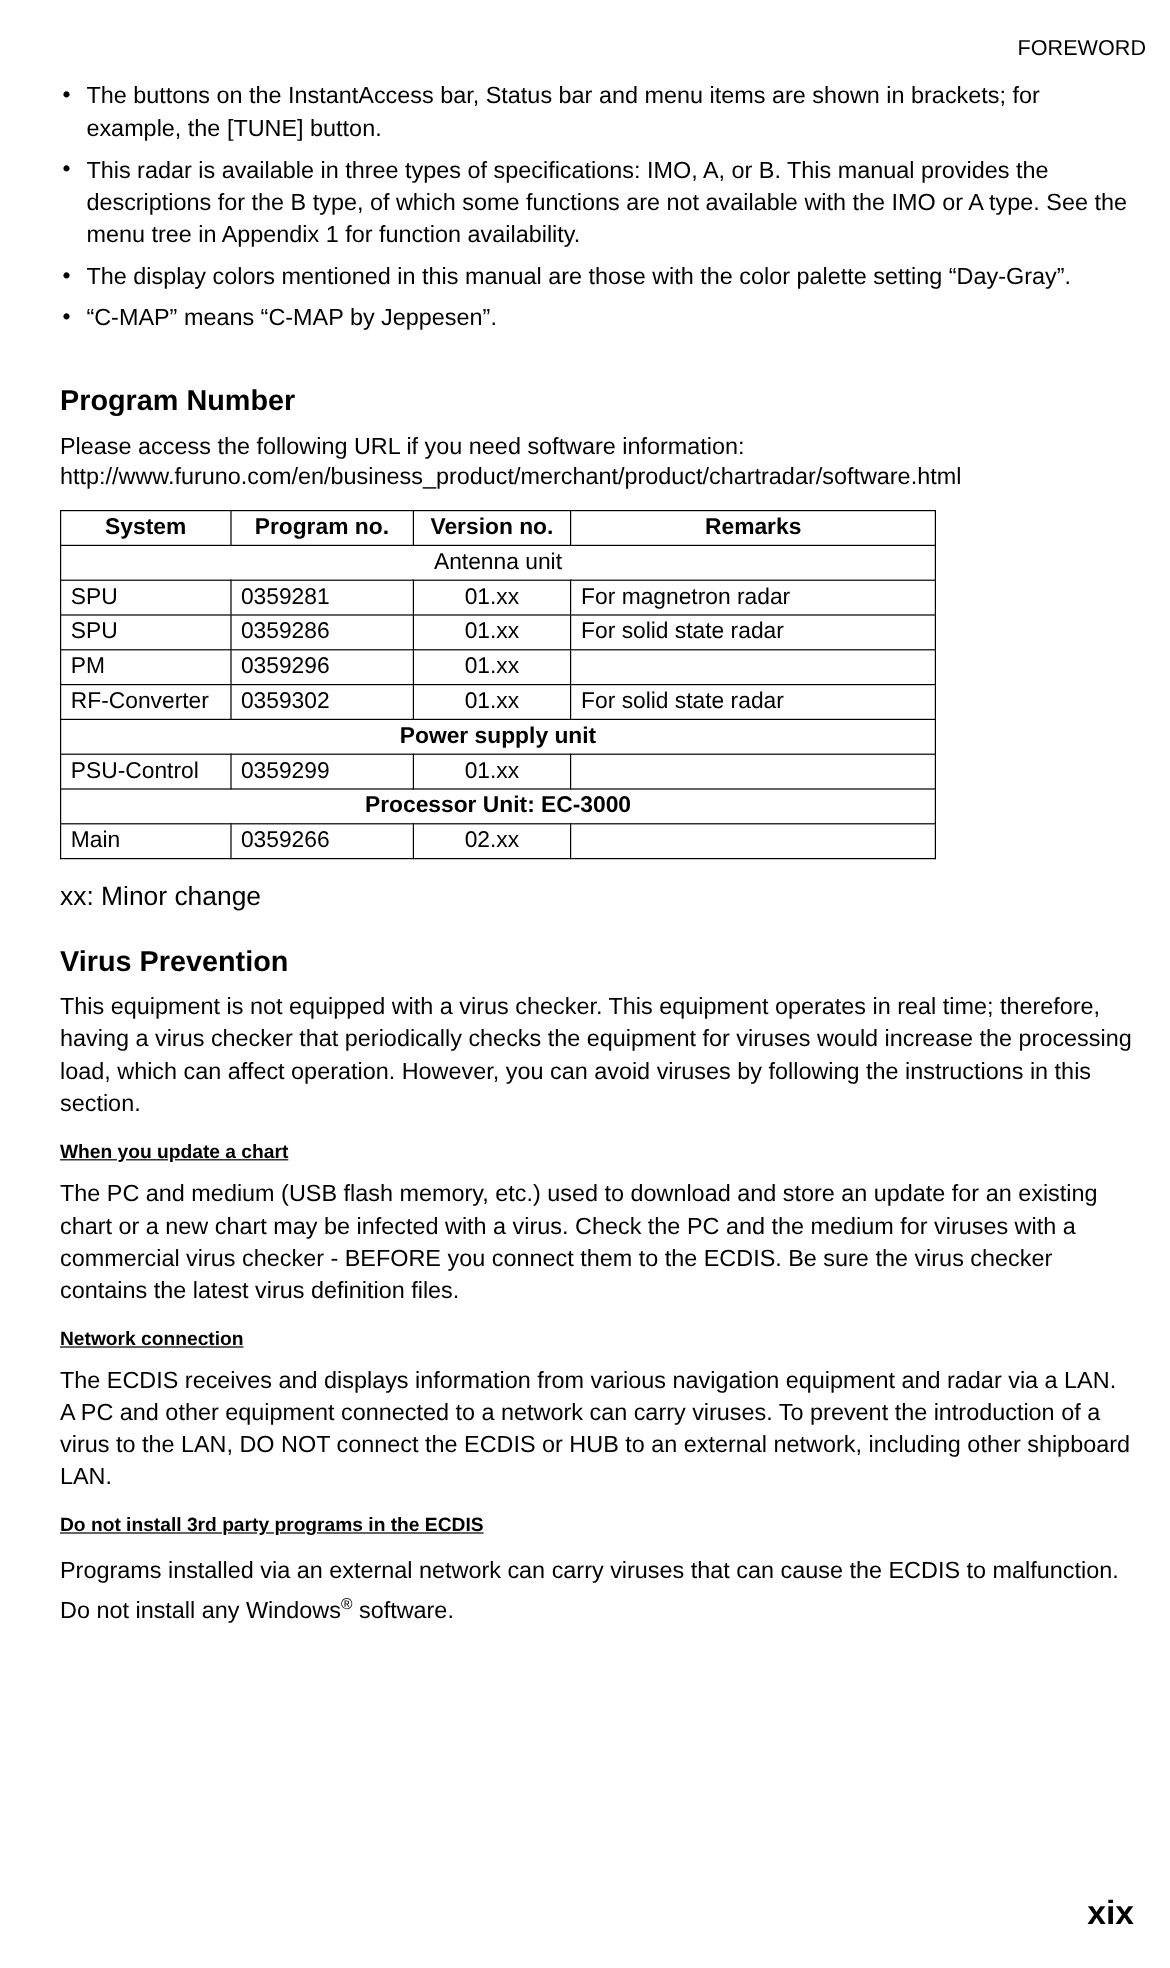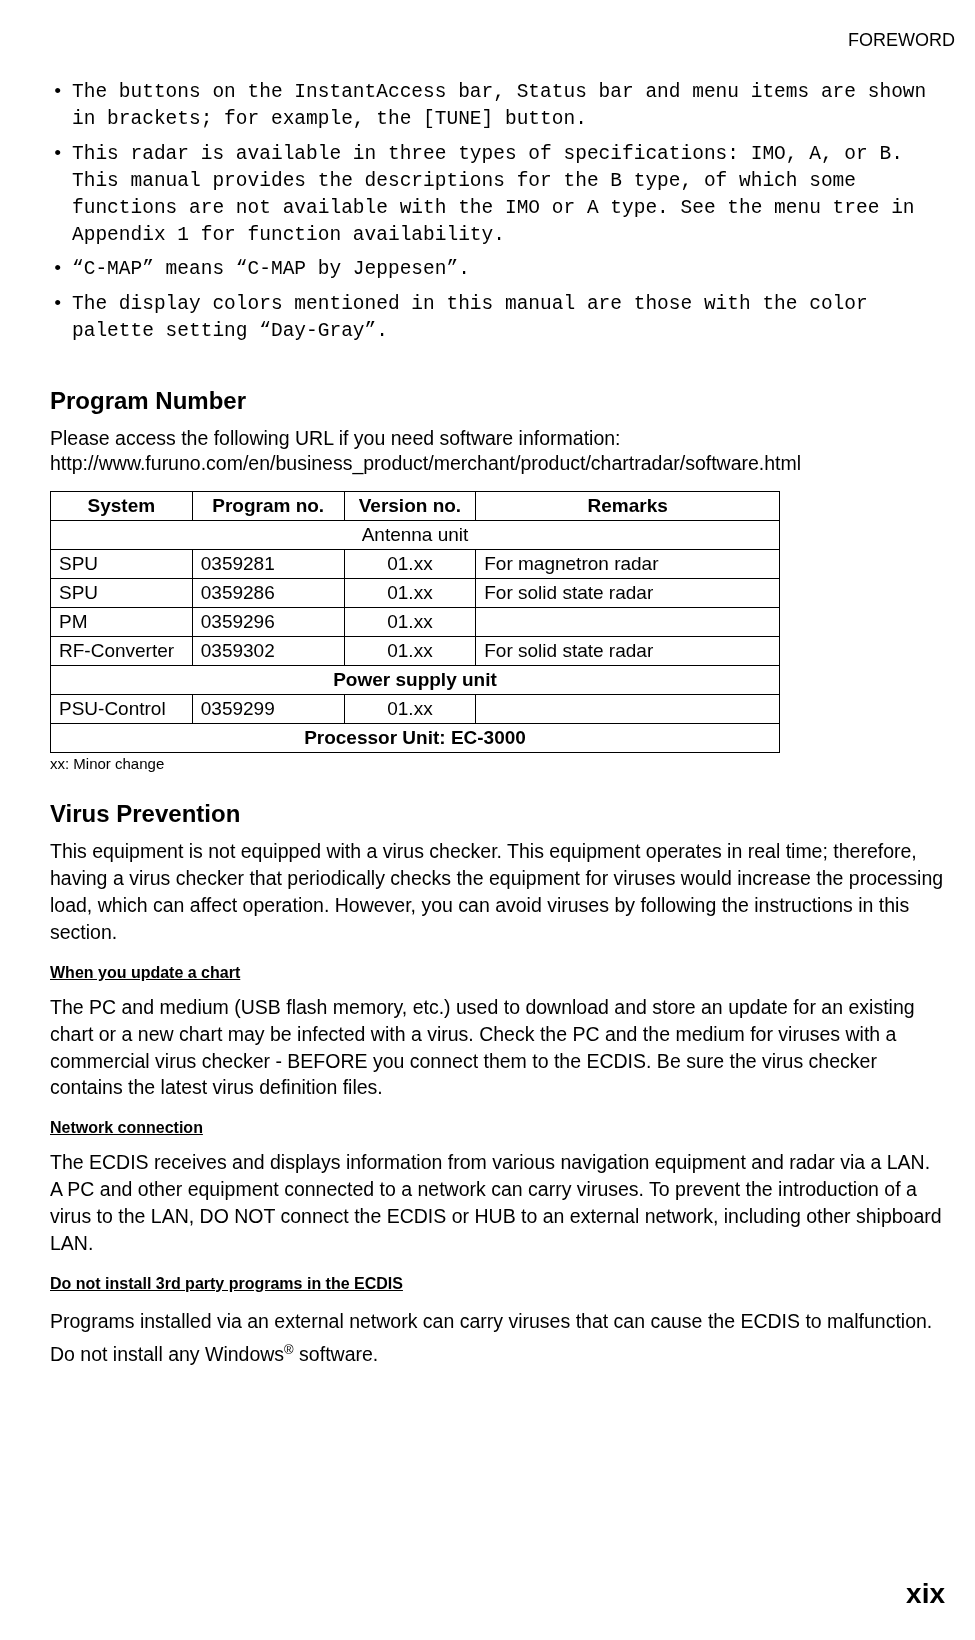--- a/index.html
+++ b/index.html
@@ -12,28 +12,27 @@
       width: 975px;
       height: 1640px;
       background: #fff;
       color: #000;
       padding: 30px 30px 30px 50px;
       position: relative;
     }
     .header-label {
       text-align: right;
       font-size: 18px;
-      margin-bottom: 28px;
+      margin-bottom: 16px;
       margin-right: -10px;
     }
     ul.bullets {
       list-style: none;
       padding: 0;
       margin: 0 0 42px 0;
-      font-family: Liberation Mono, monospace;
     }
     ul.bullets li {
       position: relative;
       padding-left: 22px;
       font-size: 19.5px;
       line-height: 1.38;
       margin-bottom: 8px;
     }
     ul.bullets li::before {
       content: "•";
@@ -80,22 +79,22 @@
     table.program-table .col-remark { width: 300px; text-align: center; }
     table.program-table td.ver-cell { text-align: center; }
     table.program-table td.section-row {
       font-weight: bold;
       text-align: center;
     }
     table.program-table td.section-row.normal {
       font-weight: normal;
     }
     .table-note {
-      font-size: 15px;
-      margin-top: 2px;
+      font-size: 22px;
+      margin-top: 18px;
       margin-bottom: 26px;
     }
     h3.sub-heading {
       font-weight: bold;
       text-decoration: underline;
       font-size: 16px;
       margin-top: 18px;
       margin-bottom: 12px;
     }
     .super {
@@ -111,22 +110,22 @@
     }
   </style>
 </head>
 <body>
 
 <div class="header-label">FOREWORD</div>
 
 <ul class="bullets">
   <li>The buttons on the InstantAccess bar, Status bar and menu items are shown in brackets; for example, the [TUNE] button.</li>
   <li>This radar is available in three types of specifications: IMO, A, or B. This manual provides the descriptions for the B type, of which some functions are not available with the IMO or A type. See the menu tree in Appendix 1 for function availability.</li>
+  <li>The display colors mentioned in this manual are those with the color palette setting “Day-Gray”.</li>
   <li>“C-MAP” means “C-MAP by Jeppesen”.</li>
-  <li>The display colors mentioned in this manual are those with the color palette setting “Day-Gray”.</li>
 </ul>
 
 <h2 class="section-heading">Program Number</h2>
 <p class="body-text" style="margin-bottom:0">Please access the following URL if you need software information:</p>
 <p class="url-text">http://www.furuno.com/en/business_product/merchant/product/chartradar/software.html</p>
 
 <table class="program-table">
   <thead>
     <tr>
       <th class="col-system">System</th>
@@ -168,20 +167,26 @@
       </tr>
       <tr>
         <td>PSU-Control</td>
         <td>0359299</td>
         <td class="ver-cell">01.xx</td>
         <td></td>
       </tr>
       <tr>
         <td colspan="4" class="section-row">Processor Unit: EC-3000</td>
       </tr>
+      <tr>
+        <td>Main</td>
+        <td>0359266</td>
+        <td class="ver-cell">02.xx</td>
+        <td></td>
+      </tr>
     </tbody>
 </table>
 <div class="table-note">xx: Minor change</div>
 
 <h2 class="section-heading">Virus Prevention</h2>
 <p class="body-text">This equipment is not equipped with a virus checker. This equipment operates in real time; therefore, having a virus checker that periodically checks the equipment for viruses would increase the processing load, which can affect operation. However, you can avoid viruses by following the instructions in this section.</p>
 
 <h3 class="sub-heading">When you update a chart</h3>
 <p class="body-text">The PC and medium (USB flash memory, etc.) used to download and store an update for an existing chart or a new chart may be infected with a virus. Check the PC and the medium for viruses with a commercial virus checker - BEFORE you connect them to the ECDIS. Be sure the virus checker contains the latest virus definition files.</p>
 

